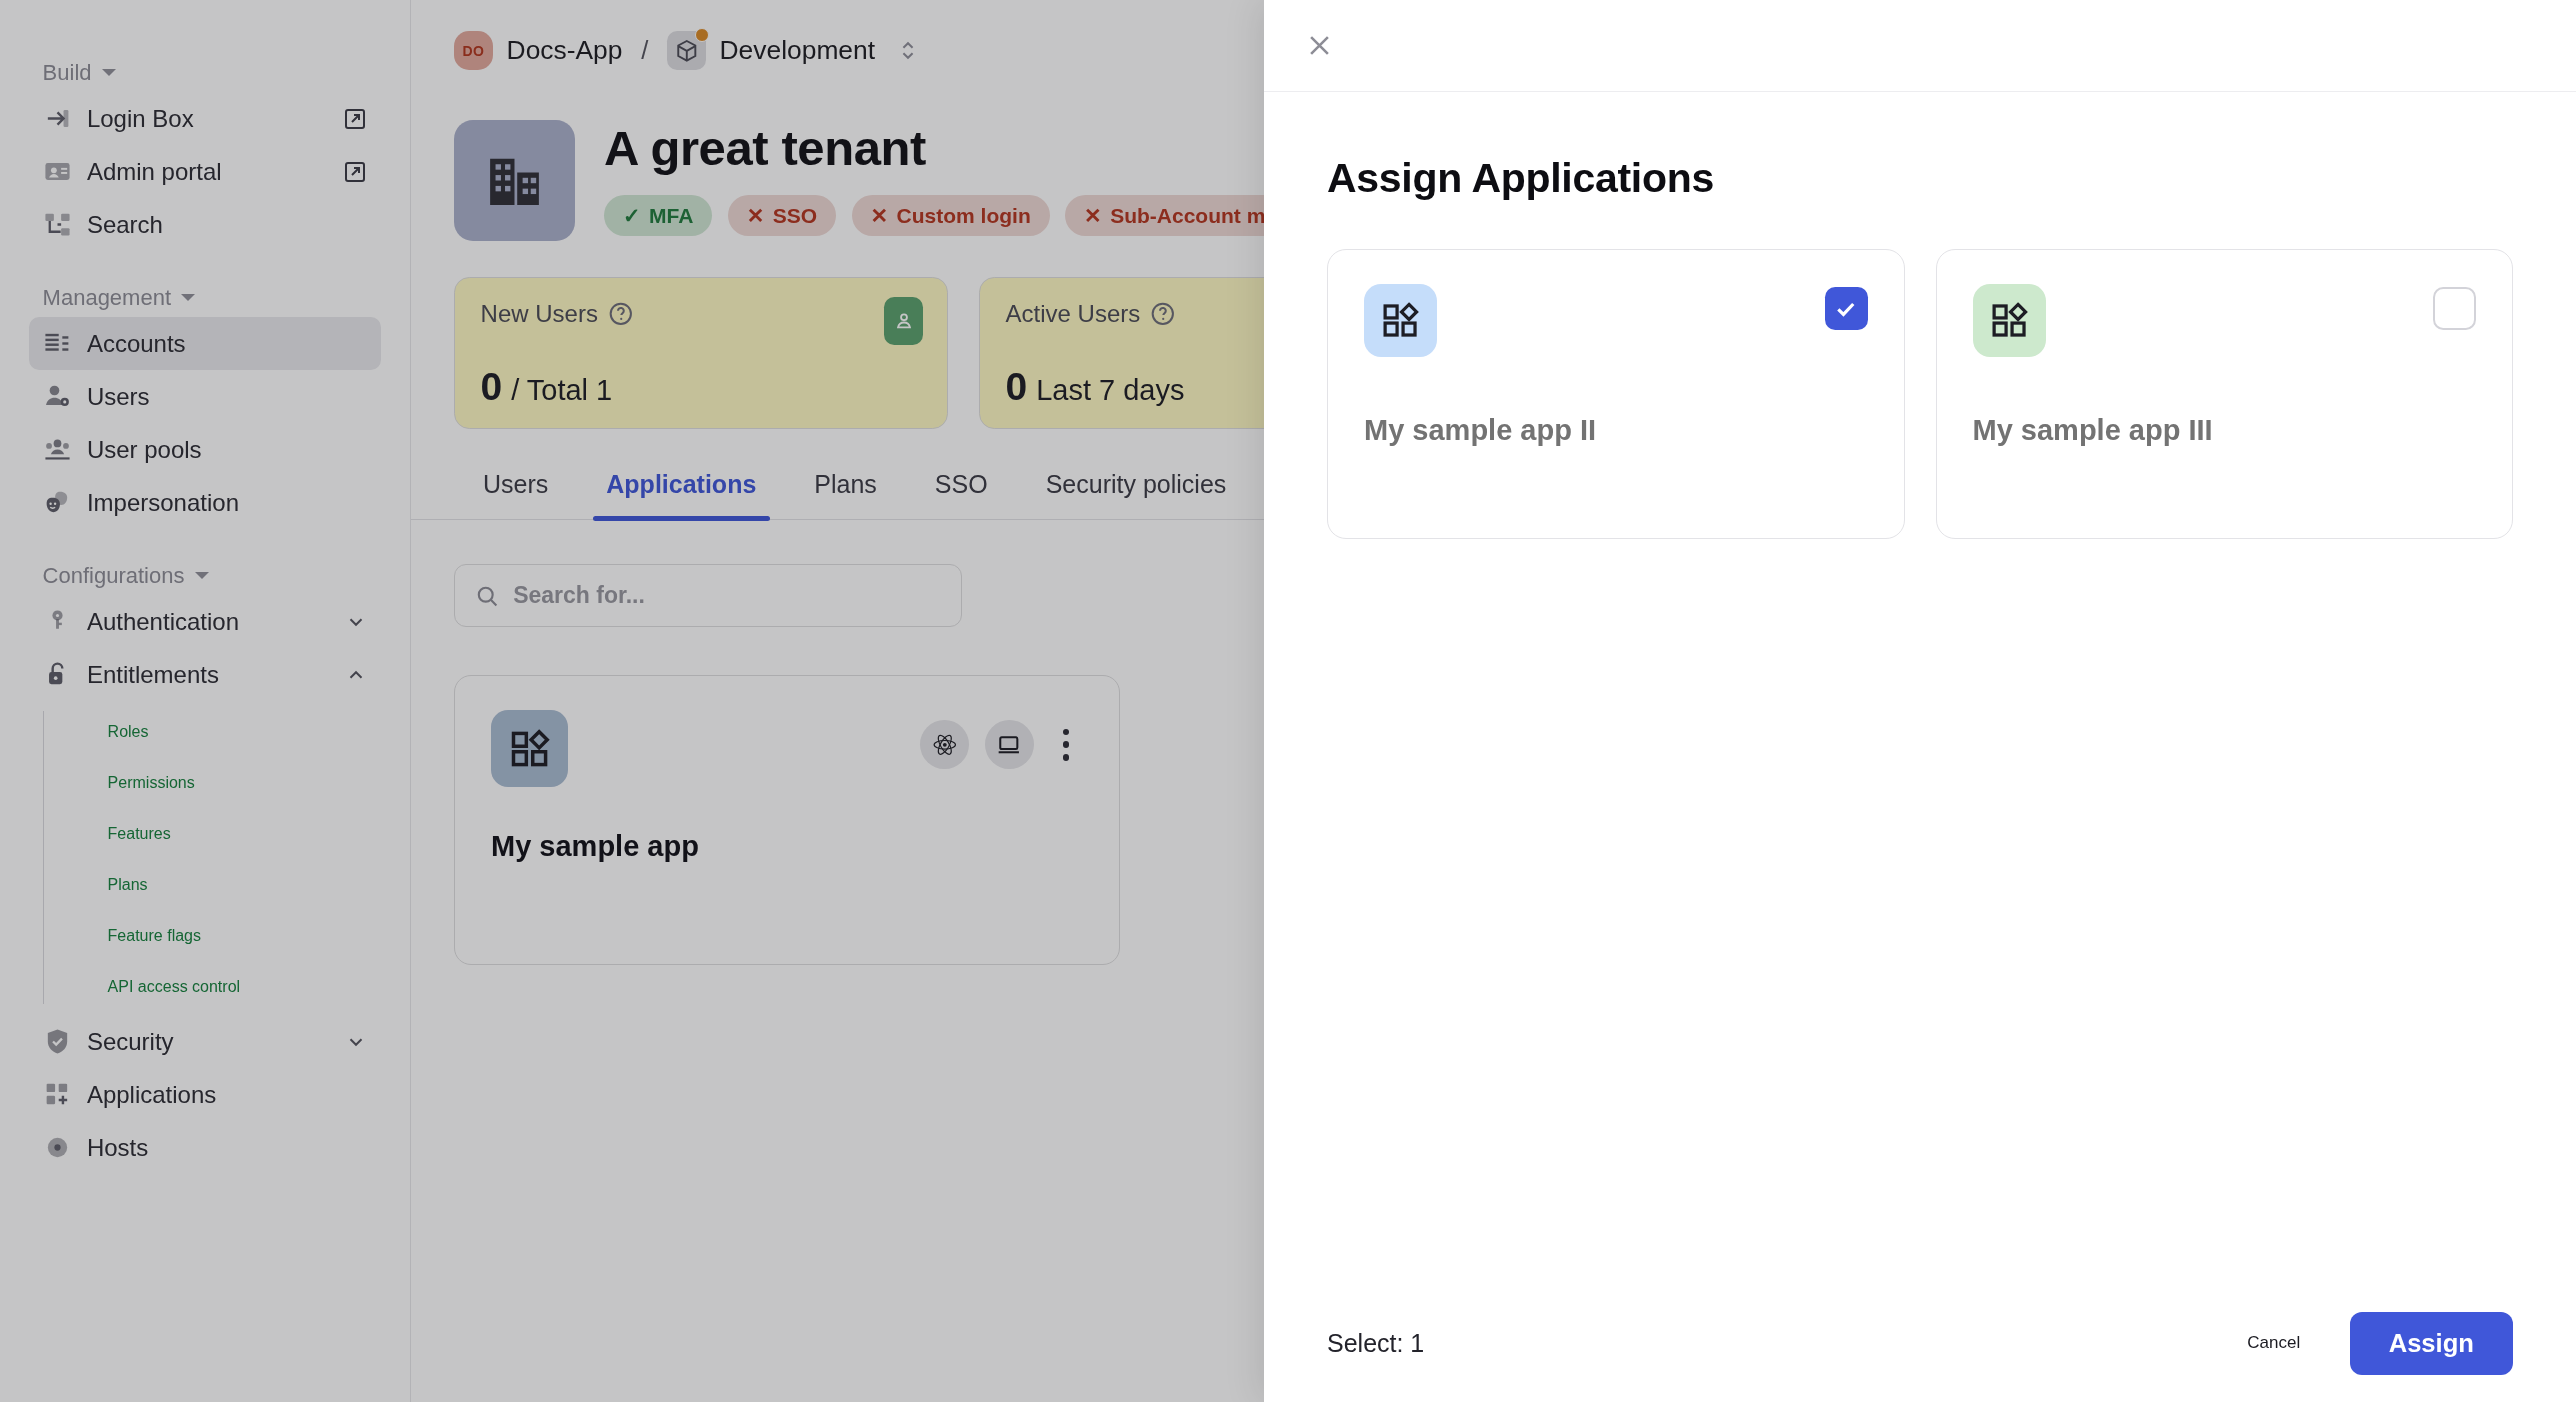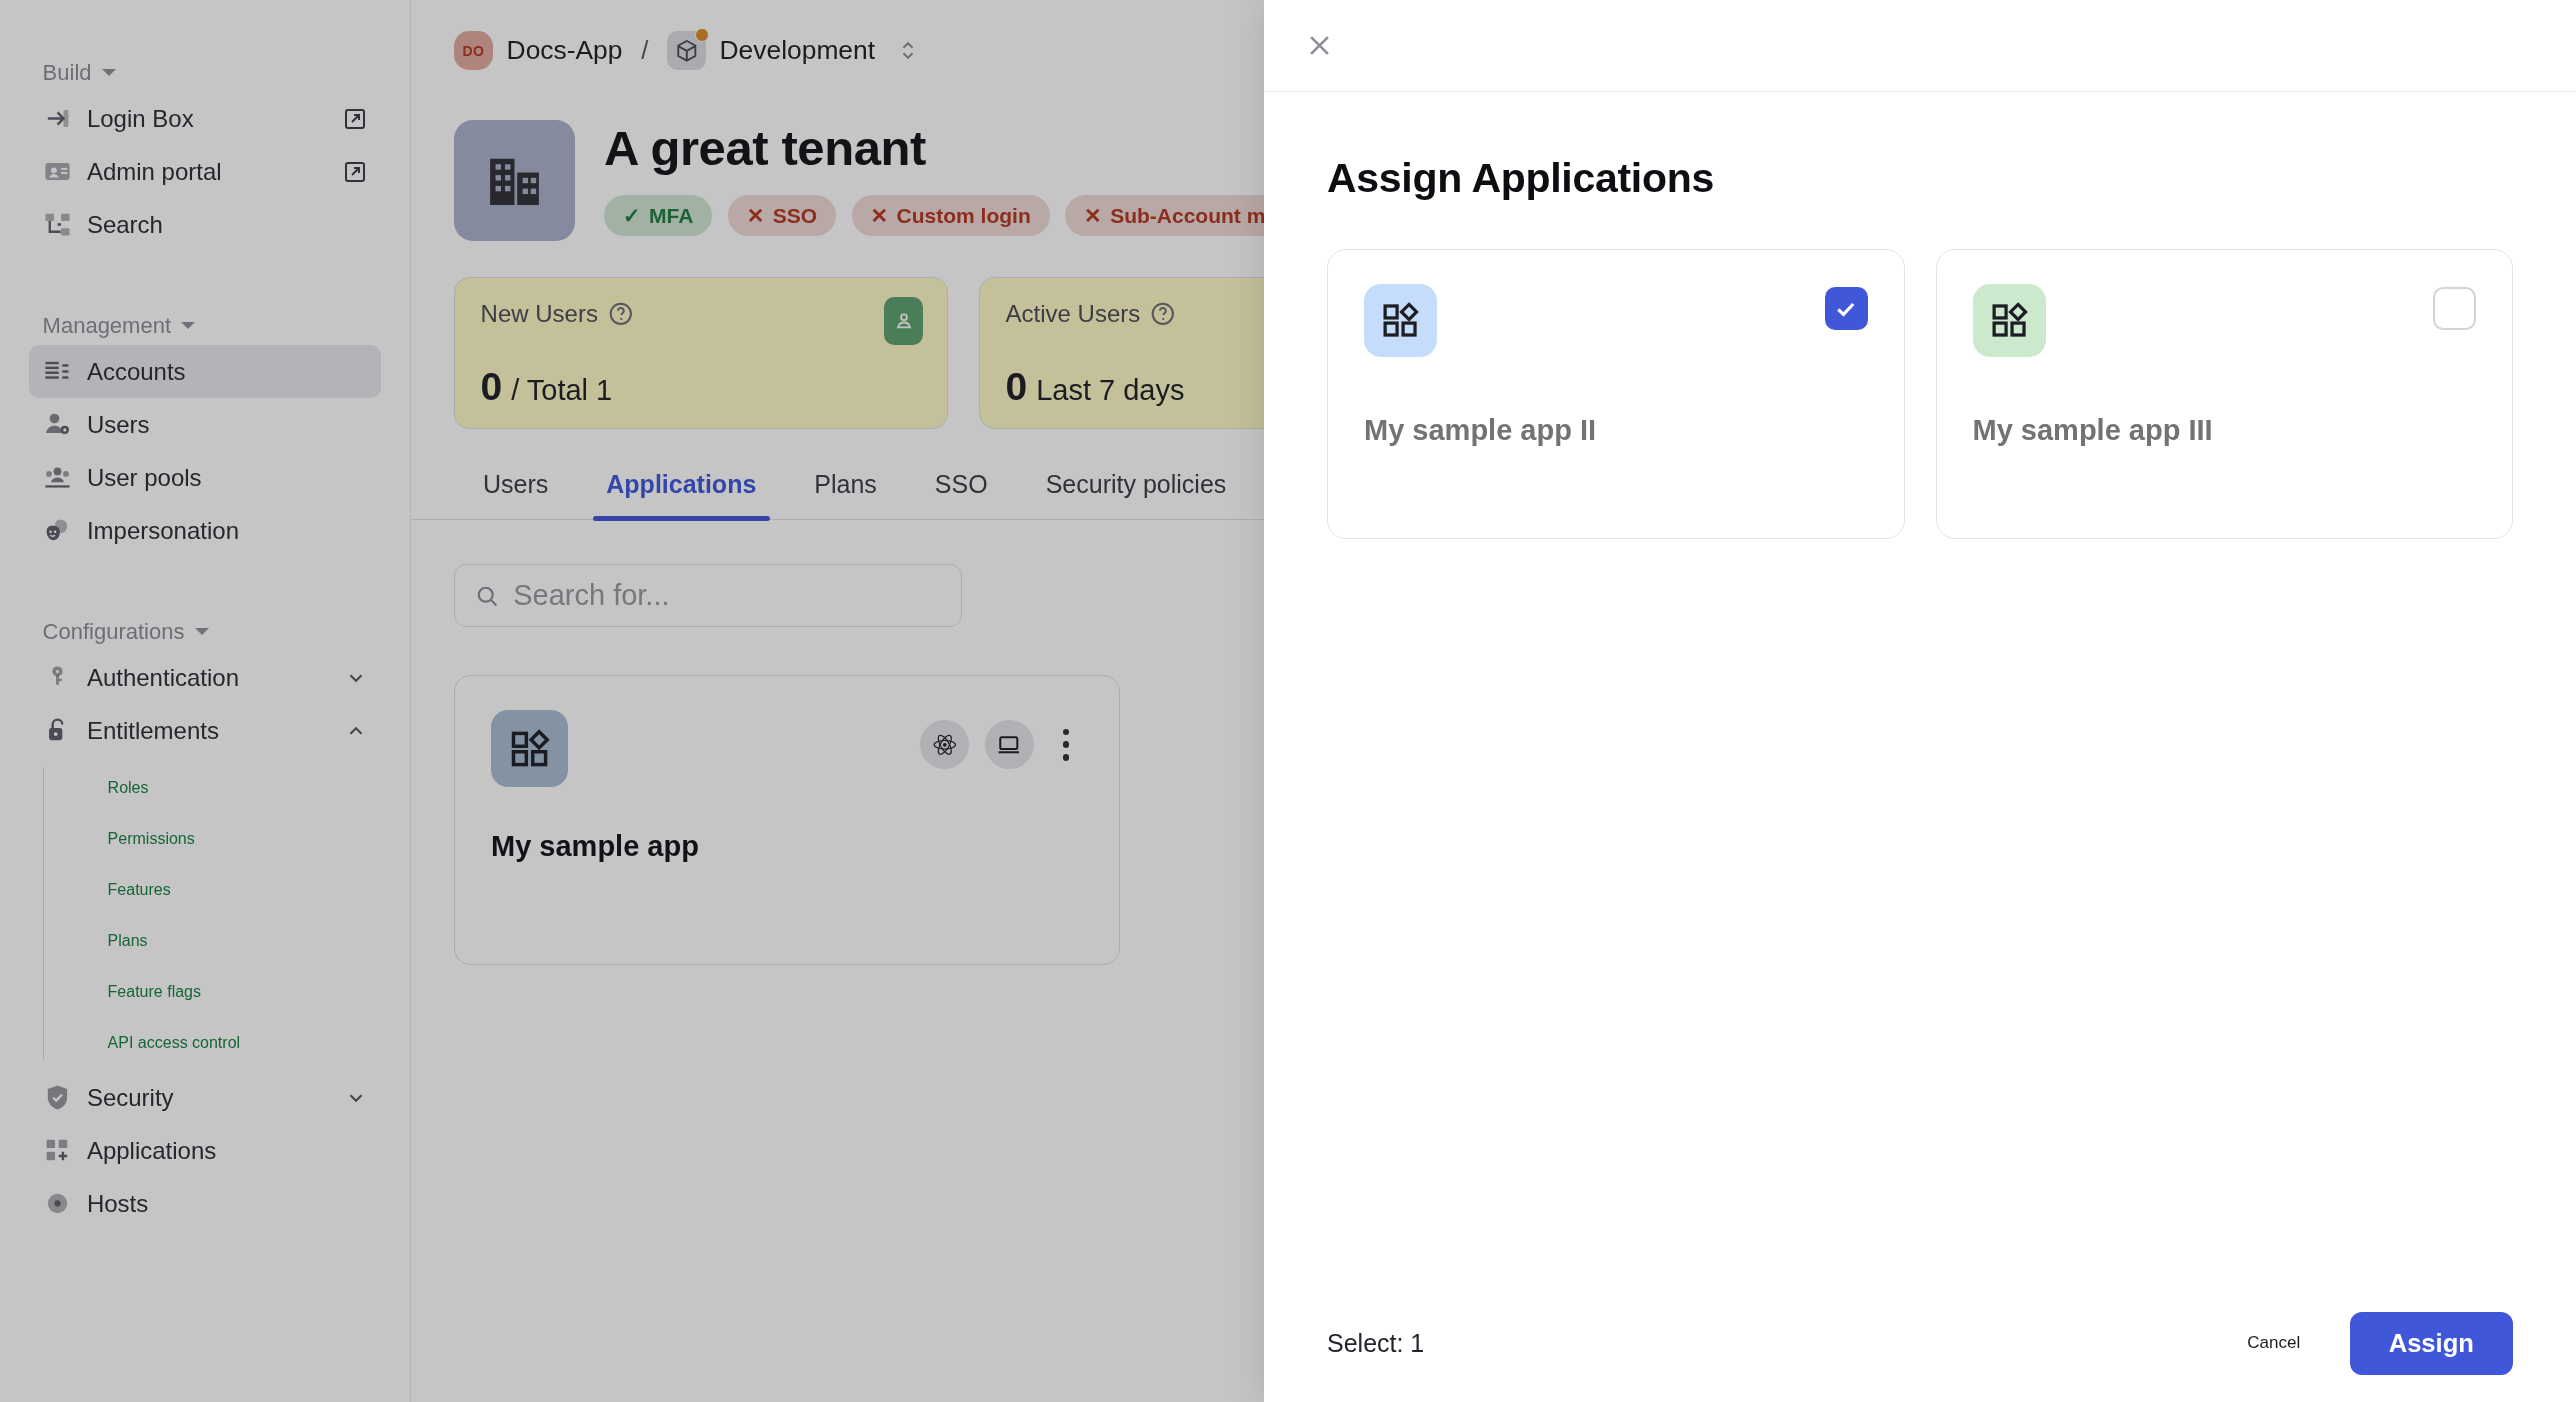--- a/index.html
+++ b/index.html
@@ -21,21 +21,21 @@
 
   
   .sidebar {
     width: 411px; height: 1402px; flex: 0 0 411px;
     background: #ffffff; border-right: 0.9px solid #e7e7ea;
     padding: 0 29px; position: relative; overflow: hidden;
   }
   .side-group-label {
     display: flex; align-items: center; gap: 10.2px;
     font-size: 22px; color: #8b8b95; font-weight: 400;
-    padding: 0 13.6px; height: 39px; margin-top: 55px;
+    padding: 0 13.6px; height: 39px; margin-top: 27px;
   }
   .side-group-label:first-child { margin-top: 53px; }
   .caret-down {
     width: 0; height: 0; border-left: 7.7px solid transparent;
     border-right: 7.7px solid transparent; border-top: 7.7px solid #8f8f99;
   }
   .side-item {
     display: flex; align-items: center; gap: 15.3px;
     height: 53px; padding: 0 13.6px; border-radius: 10.2px;
     font-size: 24px; color: #2b2b33; position: relative;
@@ -119,21 +119,21 @@
     content:""; position:absolute; left:15.3px; right:15.3px; bottom:-1.7px; height: 5.1px;
     background:#3e56d8; border-radius:2.6px;
   }
 
   .search-wrap { padding: 44px 0 0 43px; }
   .search-box {
     width: 508px; height: 63px; border:0.9px solid #dededf; border-radius: 12px;
     display:flex; align-items:center; gap:13.6px; padding: 0 19px;
   }
   .search-ico { width: 25.6px; height: 25.6px; color:#8b8b95; flex:0 0 25.6px; }
-  .search-ph { font-size: 29px; color:#97979f; }
+  .search-ph { font-size: 23px; color:#97979f;font-weight:bold; }
 
   .app-card {
     margin: 48px 0 0 43px; width: 666px; height: 290px;
     border:0.9px solid #dededf; border-radius: 17px; padding: 34px 36px; position:relative;
   }
   .app-icon-sq {
     width: 77px; height: 77px; border-radius: 17px; background:#a9bcd2;
     display:flex; align-items:center; justify-content:center;
   }
   .app-card-actions { position:absolute; right: 36px; top: 44px; display:flex; align-items:center; gap:15.3px; }

